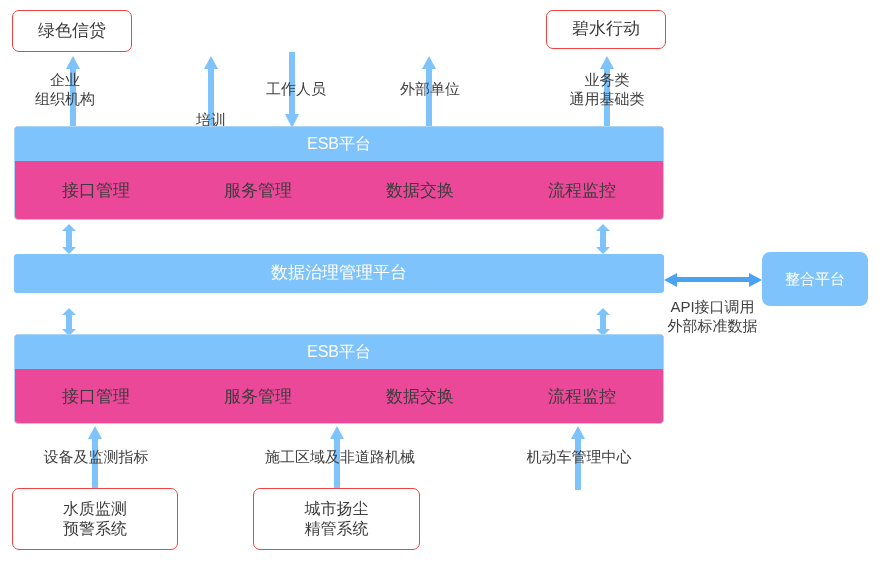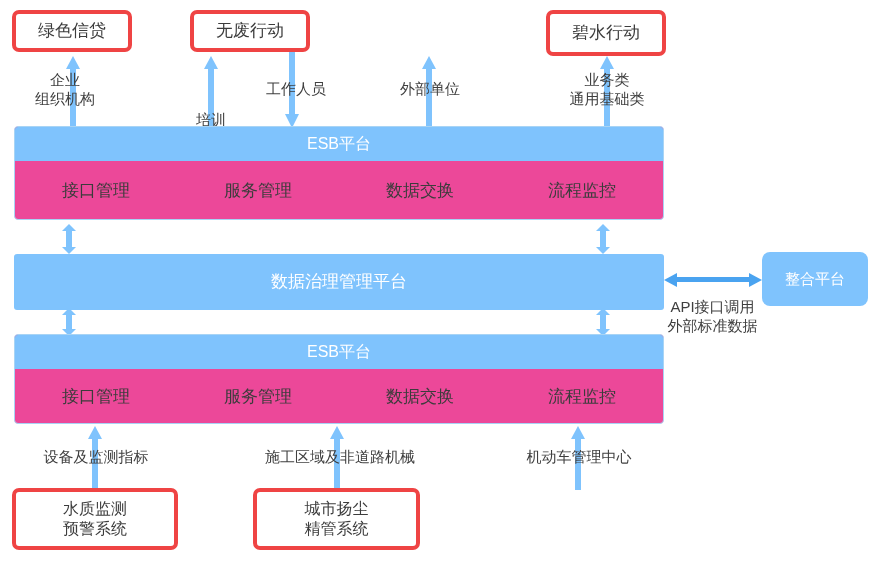--- a/index.html
+++ b/index.html
@@ -10,21 +10,21 @@
   }
   #diagram{position:relative;width:881px;height:561px;}
 
   
   .node{
     position:absolute;box-sizing:border-box;
     display:flex;align-items:center;justify-content:center;
     text-align:center;line-height:1.22;white-space:pre-line;
   }
   .outline-box{
-    border:4px solid #ef4444;border-radius:7px;background:#ffffff;
+    border:1px solid #ef4444;border-radius:7px;background:#ffffff;
     color:#3c3c3c;font-size:17px;
   }
   .outline-box.small{font-size:16px;}
 
   .solid-box{
     background:#7fc3fd;border-radius:3px;color:#ffffff;font-size:17px;
   }
   .solid-box.rounded{border-radius:8px;font-size:15px;}
 
   
@@ -54,22 +54,21 @@
     line-height:1.25;white-space:pre-line;font-size:15px;
   }
   .label.tiny{font-size:13px;color:#4a4a4a;}
 </style>
 </head>
 <body>
 
 <div id="diagram">
 
   <div class="node outline-box" style="left:12px;top:10px;width:120px;height:42px;">绿色信贷</div>
-  <div class="node outline-box" style="left:190px;top:10px;width:120px;height:42px;">无废行动</div>
-  <div class="node outline-box" style="left:546px;top:10px;width:120px;height:46px;">碧水行动</div>
+  <div class="node outline-box" style="left:546px;top:10px;width:120px;height:39px;">碧水行动</div>
 
   <div class="arrow" style="left:65px;top:56px;">
     <svg width="16" height="72" viewBox="0 0 16 72">
       <rect x="5" y="12" width="6" height="60" fill="#7fc3fd"></rect>
       <path d="M8 0 L15 13 L1 13 Z" fill="#7fc3fd"></path>
     </svg>
   </div>
   <div class="arrow" style="left:203px;top:56px;">
     <svg width="16" height="72" viewBox="0 0 16 72">
       <rect x="5" y="12" width="6" height="60" fill="#7fc3fd"></rect>
@@ -123,21 +122,21 @@
   </div>
   <div class="arrow" style="left:594px;top:224px;">
     <svg width="18" height="30" viewBox="0 0 18 30">
       <rect x="6" y="6" width="6" height="18" fill="#7fc3fd"></rect>
       <path d="M9 0 L16 7 L2 7 Z" fill="#7fc3fd"></path>
       <path d="M9 30 L16 23 L2 23 Z" fill="#7fc3fd"></path>
     </svg>
   </div>
 
 
-  <div class="node solid-box" style="left:14px;top:254px;width:650px;height:56px;">数据治理管理平台</div>
+  <div class="node solid-box" style="left:14px;top:254px;width:650px;height:39px;">数据治理管理平台</div>
 
   <div class="arrow" style="left:664px;top:270px;">
     <svg width="98" height="20" viewBox="0 0 98 20">
       <rect x="12" y="7" width="74" height="5" fill="#4aa3f0"></rect>
       <path d="M0 10 L13 3 L13 17 Z" fill="#4aa3f0"></path>
       <path d="M98 10 L85 3 L85 17 Z" fill="#4aa3f0"></path>
     </svg>
   </div>
   <div class="node solid-box rounded" style="left:762px;top:252px;width:106px;height:54px;">整合平台</div>
   <div class="label" style="left:655px;top:298px;width:115px;">API接口调用

